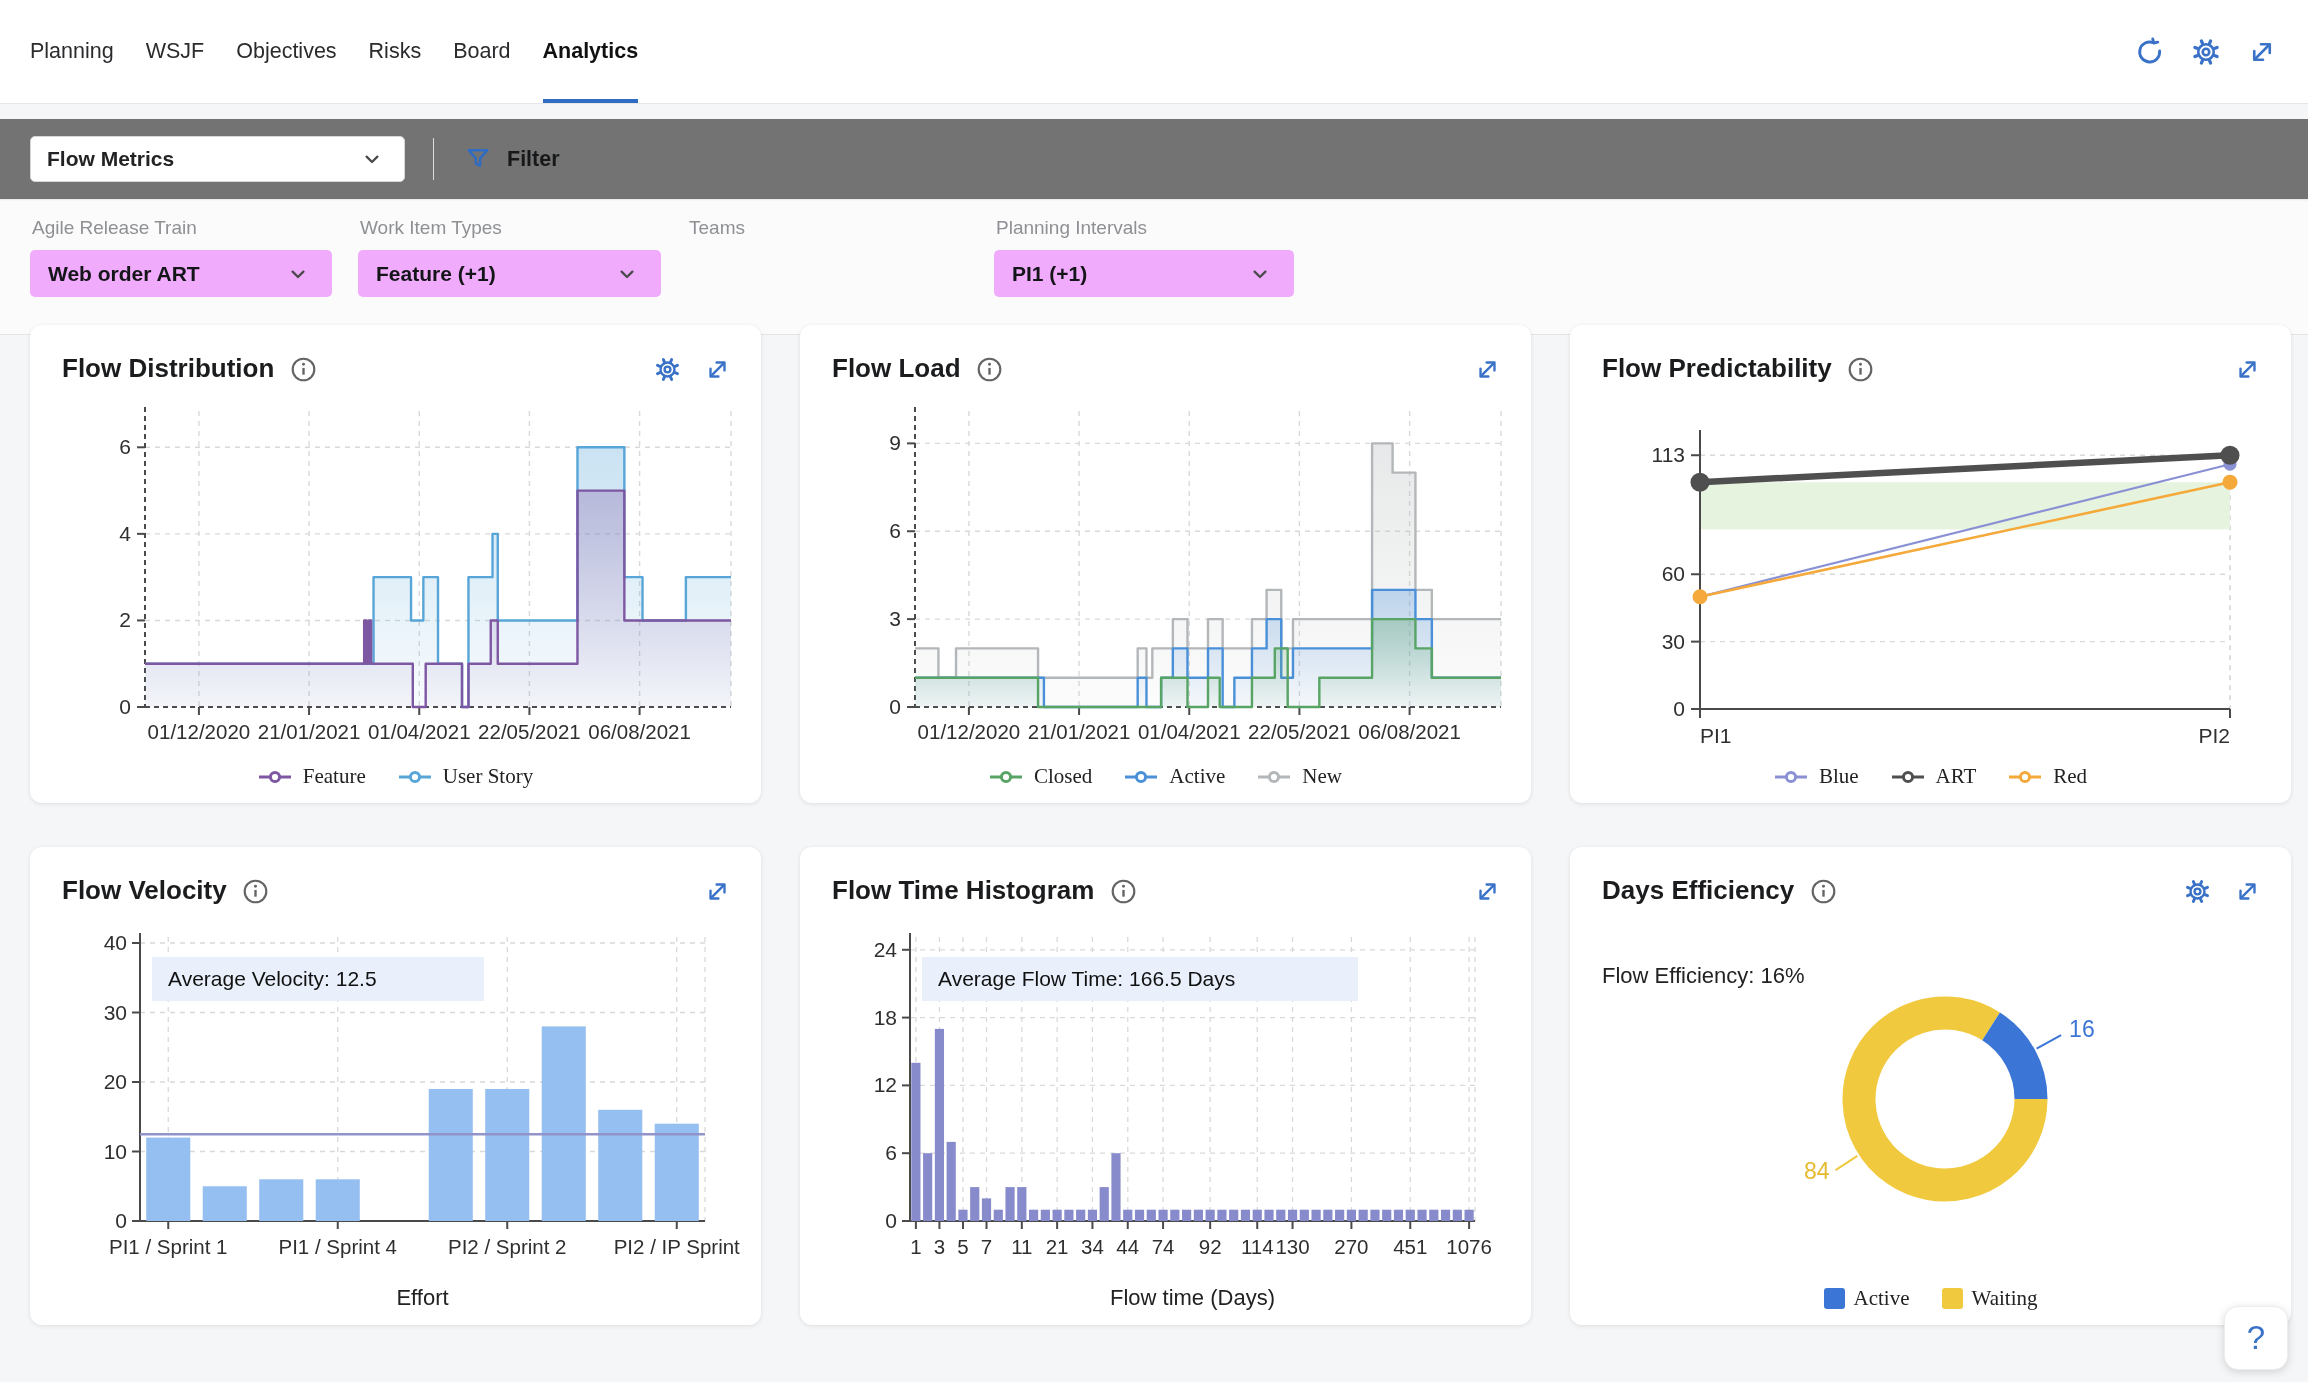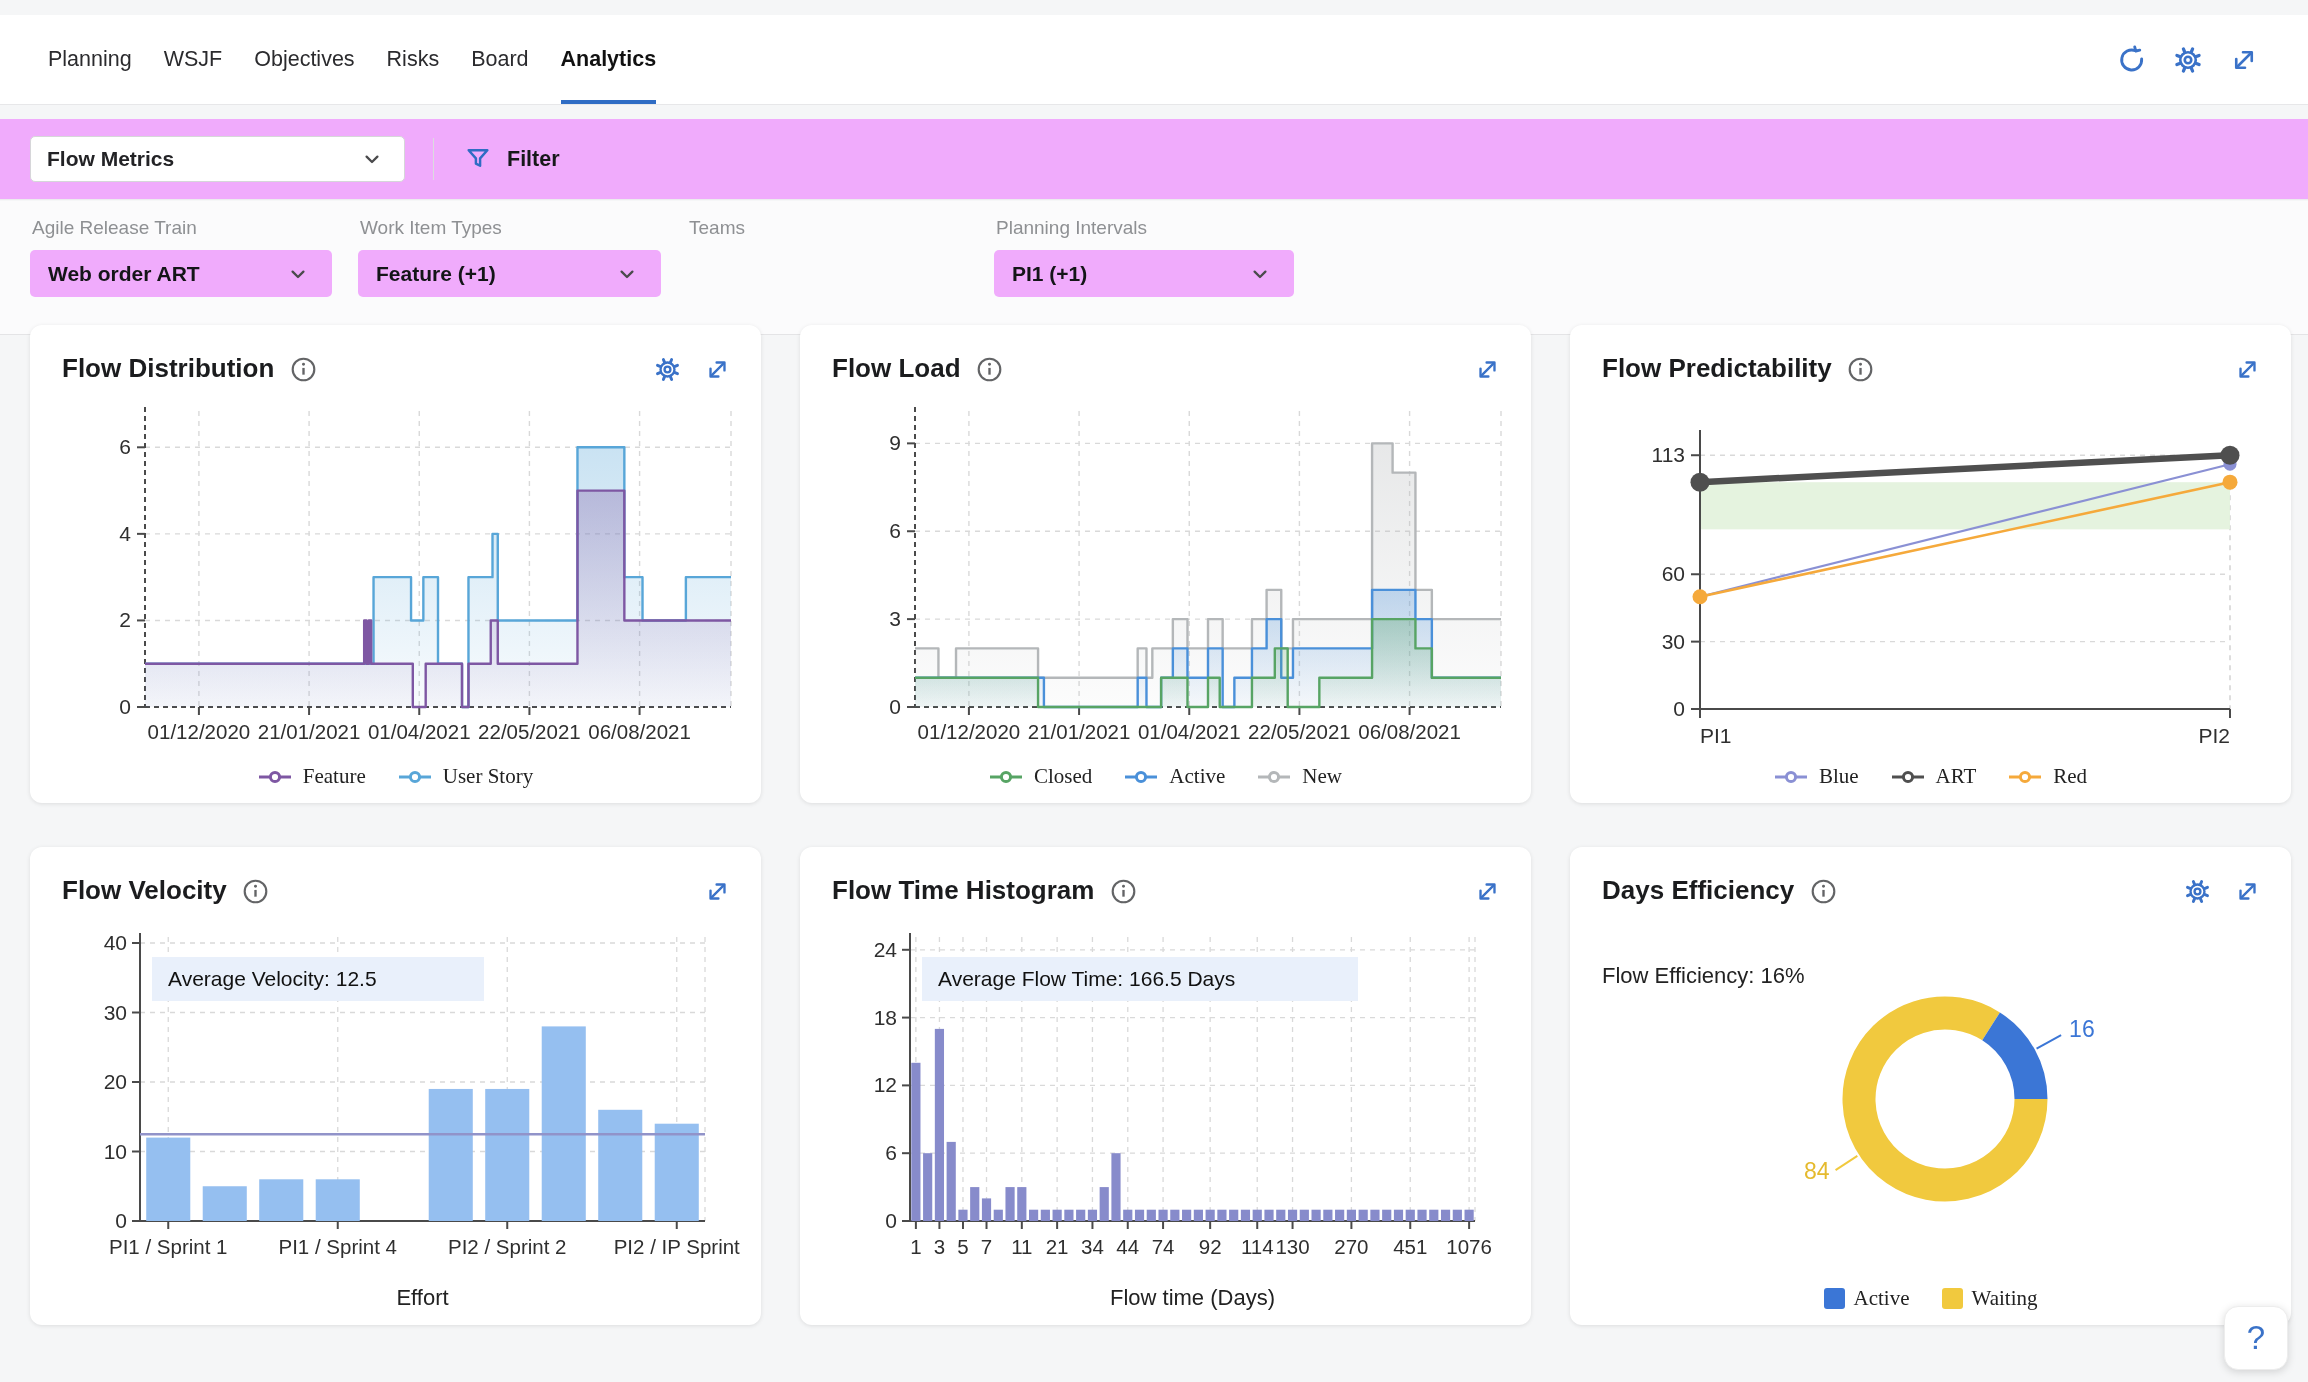--- a/index.html
+++ b/index.html
@@ -1,30 +1,30 @@
 <!DOCTYPE html>
 <html><head>
 <meta charset="utf-8">
 <style>
   * { box-sizing: border-box; }
   html,body { margin:0; padding:0; }
   body {
     width:2308px; height:1382px; position:relative; overflow:hidden;
     background:#f5f6f7; font-family:"Liberation Sans", sans-serif; color:#1d1d1f;
   }
-  .topnav { position:absolute; top:15px; left:0; right:0; height:90px; background:#fff;
-    border-bottom:1px solid #e7e7e9; display:flex; align-items:center; padding:0 48px; }
+  .topnav { position:absolute; top:0; left:0; right:0; height:104px; background:#fff;
+    border-bottom:1px solid #e7e7e9; display:flex; align-items:center; padding:0 30px; }
   .nav-items { display:flex; gap:32px; height:100%; align-items:stretch; }
   .nav-item { font-size:21.5px; color:#2b2b2e; display:flex; align-items:center;
     border-bottom:4px solid transparent; padding-top:4px; cursor:pointer; }
   .nav-item.active { font-weight:bold; color:#111; border-bottom-color:#2f6cc4; }
   .nav-right { margin-left:auto; display:flex; gap:24px; align-items:center; }
   .icon-btn { width:32px; height:32px; display:flex; align-items:center; justify-content:center; cursor:pointer; }
 
-  .toolbar { position:absolute; top:119px; left:0; right:0; height:81px; background:#f0abfc;
+  .toolbar { position:absolute; top:119px; left:0; right:0; height:81px; background:#737373;
     border-bottom:1px solid #ececee; display:flex; align-items:center; padding:0 30px; }
   .select { width:375px; height:46px; border:1px solid #d6d6d9; border-radius:5px; background:#fff;
     display:flex; align-items:center; justify-content:space-between; padding:0 16px; cursor:pointer; }
   .select-val { font-size:21px; font-weight:600; color:#232326; }
   .vdiv { width:1px; height:42px; background:#dcdcde; margin:0 28px; }
   .filter-btn { display:flex; align-items:center; gap:13px; font-size:21.5px; font-weight:bold; color:#17181a; cursor:pointer; }
 
   .filters { position:absolute; top:201px; left:0; right:0; height:134px; background:#fbfbfc;
     border-bottom:1px solid #e4e4e6; display:flex; padding:12px 30px 0 30px; }
   .fgroup { margin-right:26px; }

